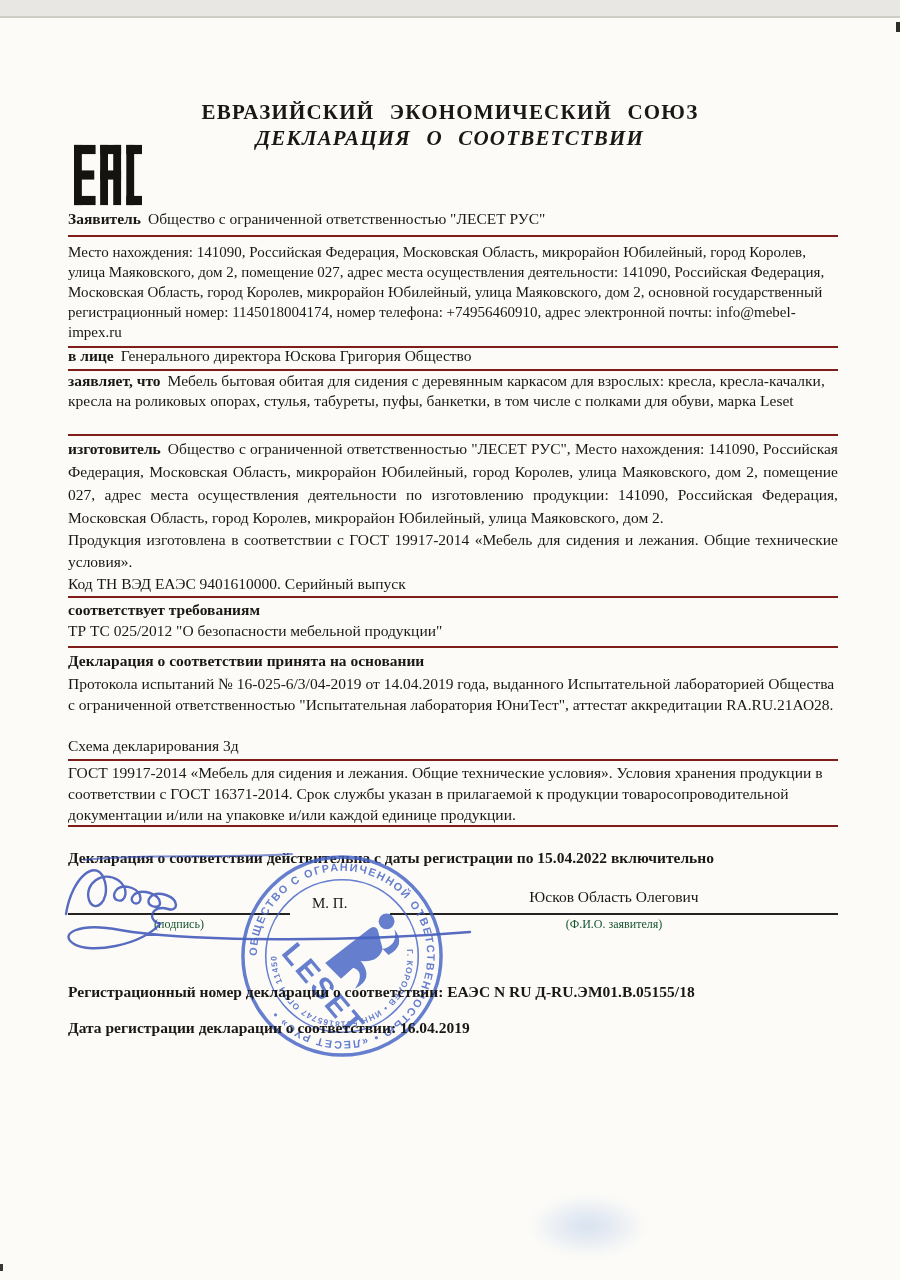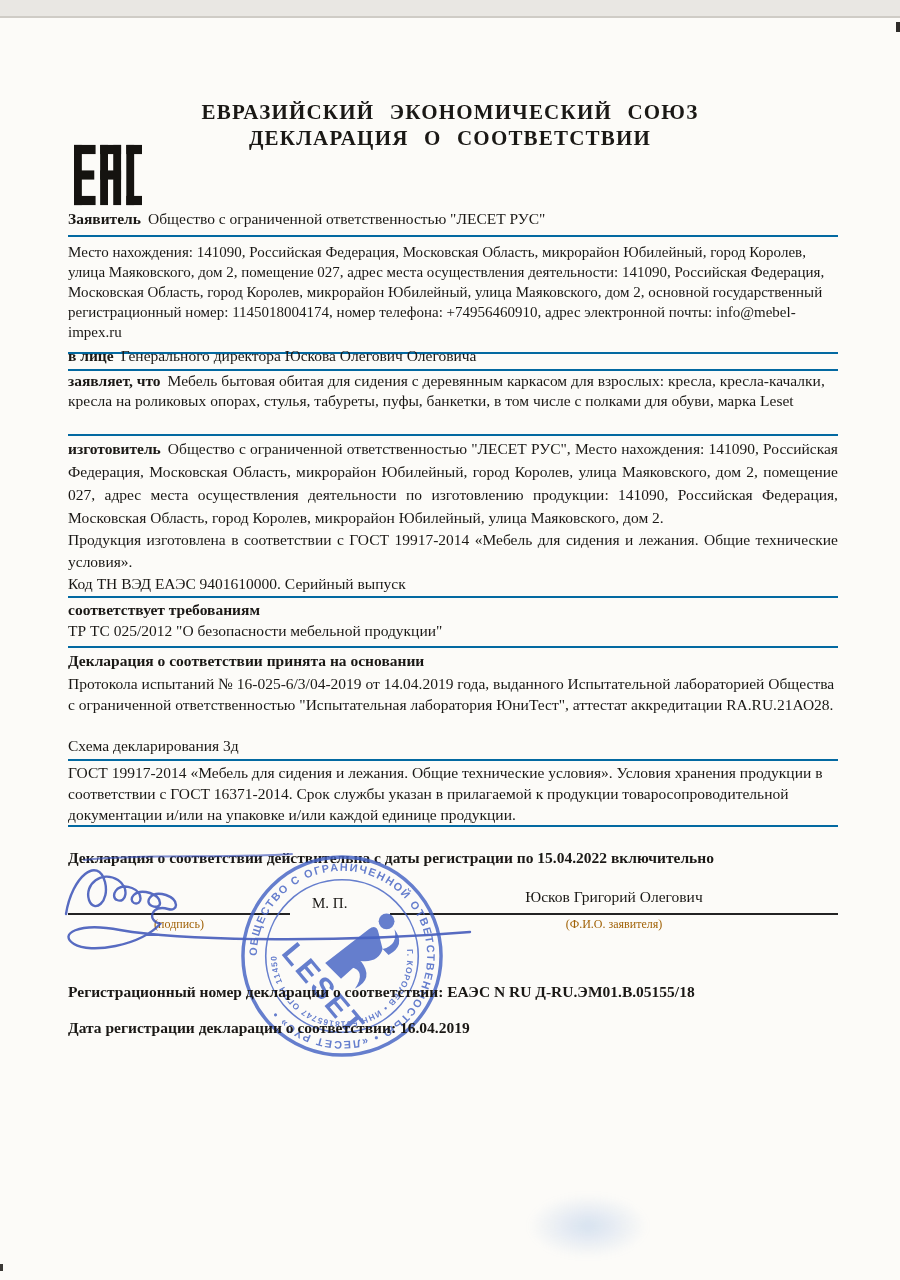--- a/index.html
+++ b/index.html
@@ -3,47 +3,47 @@
 <meta charset="utf-8">
 <style>
   html,body{margin:0;padding:0;background:#e9e7e3;}
   .page{
     position:relative;width:900px;height:1280px;margin:16px auto;
     background:#fcfbf8;overflow:hidden;
     font-family:"Liberation Serif","DejaVu Serif",serif;color:#1a1815;
   }
   .artifact{position:absolute;background:#cfccc6;}
   .content-block{position:absolute;left:68px;width:770px;}
-  .rule-bottom{border-bottom:2px solid #0369a1;}
+  .rule-bottom{border-bottom:2px solid #7f1d1d;}
   .title{left:0;width:900px;text-align:center;font-weight:bold;
          font-size:21px;letter-spacing:1.2px;word-spacing:9px;}
   .body-text{font-size:15.5px;}
   .lbl{font-weight:bold;margin-right:7px;}
   .addr{font-size:15px;line-height:20px;}
   .just{text-align:justify;}
-  .small-cap{font-size:12px;color:#a16207;}
+  .small-cap{font-size:12px;color:#14532d;}
   .bold-line{font-weight:bold;font-size:15.5px;}
   .sig-line{position:absolute;border-top:2px solid #232323;height:0;}
   .svg-abs{position:absolute;}
   .stamp-text{font-family:"Liberation Sans","DejaVu Sans",sans-serif;font-weight:bold;}
   .smudge{position:absolute;width:120px;height:64px;border-radius:50%;
           background:radial-gradient(closest-side,rgba(120,160,220,0.28),rgba(120,160,220,0));
           filter:blur(3px);}
 </style>
 </head>
 <body>
 
 <div class="page">
 
   <div class="artifact" style="left:0;top:0;width:900px;height:2px;"></div>
   <div class="artifact" style="right:0;top:6px;width:4px;height:10px;background:#2f2d2a;"></div>
   <div class="artifact" style="left:0;top:1248px;width:3px;height:7px;background:#3a3835;"></div>
 
   <div class="content-block title" style="top:84px;">ЕВРАЗИЙСКИЙ  ЭКОНОМИЧЕСКИЙ  СОЮЗ</div>
-  <div class="content-block title" style="top:110px;">ДЕКЛАРАЦИЯ  О  СООТВЕТСТВИИ</div>
+  <div class="content-block title" style="top:110px;font-style:italic;">ДЕКЛАРАЦИЯ  О  СООТВЕТСТВИИ</div>
 
   <svg class="svg-abs" style="left:74px;top:127px;" width="68" height="64" viewBox="0 0 104 92" aria-label="EAC">
     <g fill="#151310">
       <rect x="0" y="0" width="12" height="92"></rect>
       <rect x="0" y="0" width="33" height="14"></rect>
       <rect x="0" y="39" width="31" height="14"></rect>
       <rect x="0" y="78" width="33" height="14"></rect>
     </g>
     <g fill="#151310">
       <rect x="40" y="0" width="12" height="92"></rect>
@@ -55,26 +55,26 @@
       <rect x="80" y="0" width="12" height="92"></rect>
       <rect x="80" y="0" width="24" height="14"></rect>
       <rect x="80" y="78" width="24" height="14"></rect>
     </g>
   </svg>
 
   <div class="content-block body-text rule-bottom" style="top:192px;padding-bottom:6px;line-height:21px;">
     <span class="lbl">Заявитель</span><span>Общество с ограниченной ответственностью "ЛЕСЕТ РУС"</span>
   </div>
 
-  <div class="content-block addr rule-bottom" style="top:226px;height:100px;padding-bottom:10px;">
+  <div class="content-block addr rule-bottom" style="top:226px;height:100px;padding-bottom:4px;">
     <span>Место нахождения: 141090, Российская Федерация, Московская Область, микрорайон Юбилейный, город Королев, улица Маяковского,  дом 2, помещение 027, адрес места осуществления деятельности: 141090, Российская Федерация, Московская Область, город Королев, микрорайон Юбилейный, улица Маяковского,  дом 2, основной государственный регистрационный номер: 1145018004174, номер телефона: +74956460910, адрес электронной почты: info@mebel-impex.ru</span>
   </div>
 
   <div class="content-block body-text rule-bottom" style="top:330px;padding-bottom:4px;line-height:19px;">
-    <span class="lbl">в лице</span><span>Генерального директора Юскова Олегович Олеговича</span>
+    <span class="lbl">в лице</span><span>Генерального директора Юскова Григория Общество</span>
   </div>
 
   <div class="content-block body-text rule-bottom" style="top:355px;line-height:20px;padding-bottom:3px;min-height:60px;">
     <span class="lbl">заявляет, что</span><span>Мебель бытовая обитая для сидения с деревянным каркасом для взрослых: кресла, кресла-качалки, кресла на роликовых опорах, стулья, табуреты, пуфы, банкетки, в том числе с полками для обуви, марка Leset</span>
   </div>
 
   <div class="content-block body-text rule-bottom" style="top:421px;padding-bottom:2px;">
     <div class="just" style="line-height:23px;min-height:92px;">
       <span class="lbl">изготовитель</span><span>Общество с ограниченной ответственностью "ЛЕСЕТ РУС", Место нахождения: 141090, Российская Федерация, Московская Область, микрорайон Юбилейный, город Королев, улица Маяковского, дом 2, помещение 027, адрес места осуществления деятельности по изготовлению продукции: 141090, Российская Федерация, Московская Область, город Королев, микрорайон Юбилейный, улица Маяковского, дом 2.</span>
     </div>
@@ -95,21 +95,21 @@
 
   <div class="content-block body-text rule-bottom" style="top:744px;padding-bottom:0;">
     <div style="line-height:21px;margin-top:2px;min-height:63px;">ГОСТ 19917-2014 «Мебель для сидения и лежания. Общие технические условия».  Условия хранения продукции в соответствии с ГОСТ 16371-2014. Срок службы указан в прилагаемой к продукции товаросопроводительной документации и/или на упаковке и/или каждой единице продукции.</div>
   </div>
 
   <div class="content-block bold-line" style="top:832px;line-height:19px;">Декларация о соответствии  действительна с даты регистрации по 15.04.2022 включительно</div>
 
   <div class="sig-line" style="left:68px;top:897px;width:222px;"></div>
   <div class="small-cap" style="position:absolute;left:68px;top:901px;width:222px;text-align:center;">(подпись)</div>
   <div style="position:absolute;left:312px;top:879px;font-size:15px;">М. П.</div>
-  <div style="position:absolute;left:390px;top:872px;width:448px;text-align:center;font-size:15.5px;">Юсков Григорий Олегович</div>
+  <div style="position:absolute;left:390px;top:872px;width:448px;text-align:center;font-size:15.5px;">Юсков Область Олегович</div>
   <div class="sig-line" style="left:390px;top:897px;width:448px;"></div>
   <div class="small-cap" style="position:absolute;left:390px;top:901px;width:448px;text-align:center;">(Ф.И.О.  заявителя)</div>
 
   <svg class="svg-abs" style="left:50px;top:834px;" width="430" height="140" viewBox="0 0 430 140">
     <g fill="none" stroke="#3b52b8" stroke-linecap="round" opacity="0.85">
       <path stroke-width="2" opacity="0.75" d="M 34 10 C 100 3, 170 9, 242 4"></path>
       <path stroke-width="2.4" d="M 16 64 C 22 26, 48 6, 55 32 C 60 52, 44 64, 39 50
         C 34 34, 52 20, 68 30 C 80 38, 76 54, 67 50 C 60 47, 66 32, 82 38
         C 94 43, 92 56, 84 53 C 78 50, 84 38, 100 43 C 114 48, 112 60, 102 56
         C 94 53, 100 40, 116 45 C 130 50, 128 62, 118 59 C 102 54, 96 70, 110 74

